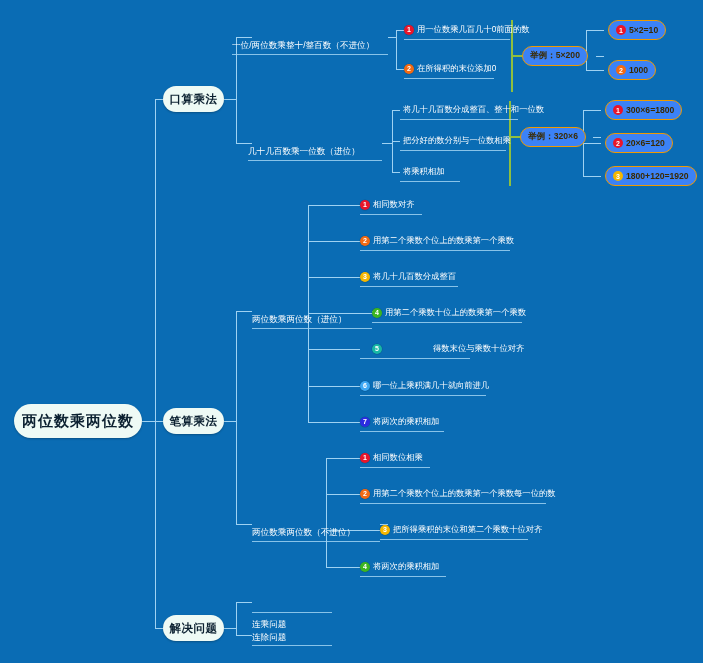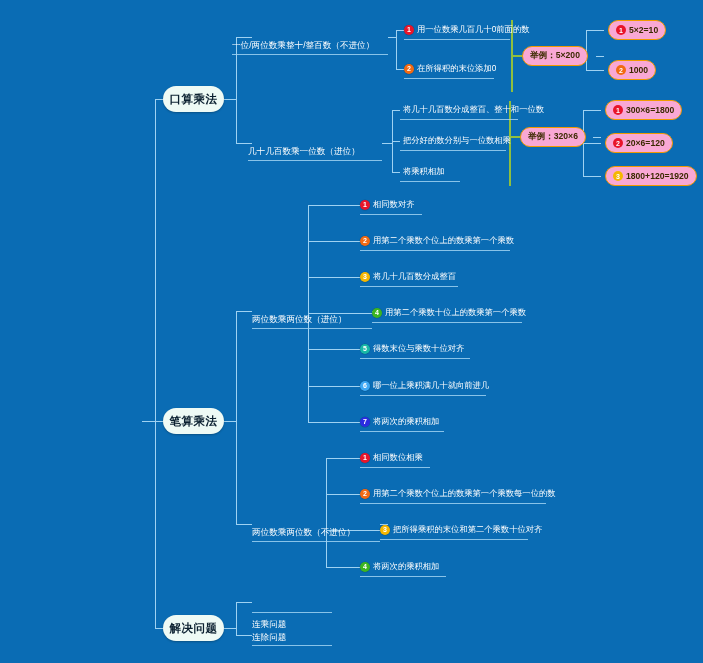--- a/index.html
+++ b/index.html
@@ -62,21 +62,21 @@
   .badge{
     width:10px;height:10px;border-radius:50%;
     display:inline-flex;align-items:center;justify-content:center;
     font-size:7px;font-weight:bold;color:#fff;
     flex:0 0 auto;
     box-shadow:0 0 0 .5px rgba(0,0,0,.18);
   }
 
   
   .ypill{
-    background:#f9a8d4;
+    background:#3b82f6;
     border:1.6px solid #f09a00;
     border-radius:999px;
     color:#3b2a00;
     font-size:8.6px;
     font-weight:bold;
     display:flex;align-items:center;justify-content:center;
     gap:3px;
     white-space:nowrap;
     box-sizing:border-box;
     padding:0 7px;
@@ -153,20 +153,23 @@
     </g>
 
     <g fill="none" stroke="#8fbf3f" stroke-width="1.4" shape-rendering="crispEdges">
       <path d="M512 20 V92"></path>
       <path d="M512 56 H522"></path>
       <path d="M510 101 V186"></path>
       <path d="M510 137 H520"></path>
     </g>
   </svg>
 
+  <div class="node pill root" style="left:14px;top:404px;width:128px;height:34px;">
+    <span>两位数乘两位数</span>
+  </div>
 
   <div class="node pill branch" style="left:163px;top:86px;width:61px;height:26px;">
     <span>口算乘法</span>
   </div>
 
   <div class="node pill branch" style="left:163px;top:408px;width:61px;height:26px;">
     <span>笔算乘法</span>
   </div>
 
   <div class="node pill branch" style="left:163px;top:615px;width:61px;height:26px;">
@@ -267,21 +270,21 @@
     <span class="txt">将几十几百数分成整百</span>
   </div>
   <div class="ul" style="left:360px;top:286px;width:98px;"></div>
 
   <div class="node item" style="left:372px;top:307px;">
     <span class="badge" style="background:#3cb521">4</span>
     <span class="txt">用第二个乘数十位上的数乘第一个乘数</span>
   </div>
   <div class="ul" style="left:372px;top:322px;width:150px;"></div>
 
-  <div class="node item" style="left:360px;top:343px;">
+  <div class="node item" style="left:372px;top:343px;gap:48px;">
     <span class="badge" style="background:#18b8a6">5</span>
     <span class="txt">得数末位与乘数十位对齐</span>
   </div>
   <div class="ul" style="left:360px;top:358px;width:110px;"></div>
 
   <div class="node item" style="left:360px;top:380px;">
     <span class="badge" style="background:#3fa9f5">6</span>
     <span class="txt">哪一位上乘积满几十就向前进几</span>
   </div>
   <div class="ul" style="left:360px;top:395px;width:126px;"></div>

